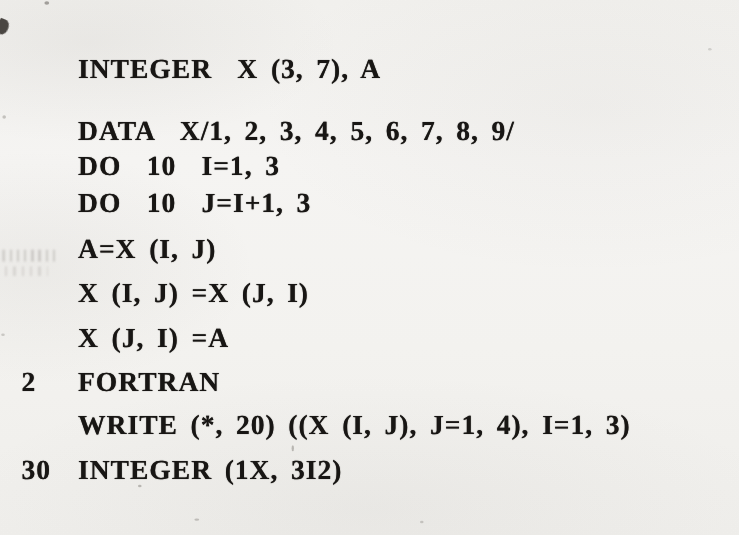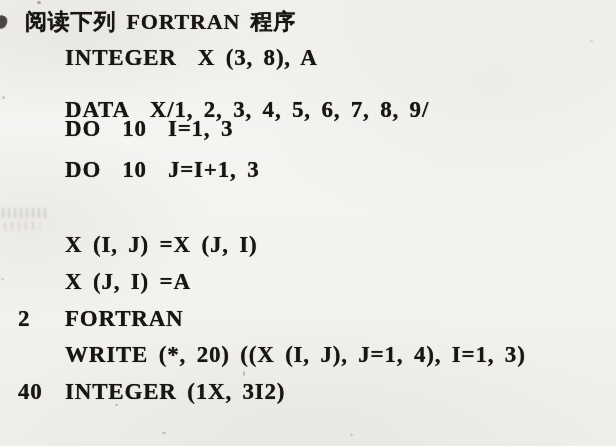--- a/index.html
+++ b/index.html
@@ -111,54 +111,55 @@
   <span class="bleed-smudge2"></span>
   <span class="speck s1"></span>
   <span class="speck s2"></span>
   <span class="speck s3"></span>
   <span class="speck s4"></span>
   <span class="speck s5"></span>
   <span class="speck s6"></span>
   <span class="speck s7"></span>
   <span class="speck s8"></span>
 
-  <div class="row" style="top:8px">
-    <span class="ink heading-text">阅读下列 FORTRAN 程序</span>
-  </div>
 
   <div class="row" style="top:44px">
     <span class="ink lbl"></span>
-    <span class="ink code">INTEGER  X (3, 8), A</span>
+    <span class="ink code">INTEGER  X (3, 7), A</span>
   </div>
   <div class="row" style="top:96px">
     <span class="ink lbl"></span>
     <span class="ink code">DATA  X/1, 2, 3, 4, 5, 6, 7, 8, 9/</span>
   </div>
-  <div class="row" style="top:115px">
+  <div class="row" style="top:125px">
     <span class="ink lbl"></span>
     <span class="ink code">DO  10  I=1, 3</span>
   </div>
   <div class="row" style="top:156px">
     <span class="ink lbl"></span>
     <span class="ink code">DO  10  J=I+1, 3</span>
+  </div>
+  <div class="row" style="top:194px">
+    <span class="ink lbl"></span>
+    <span class="ink code">A=X (I, J)</span>
   </div>
   <div class="row" style="top:268px">
     <span class="ink lbl"></span>
     <span class="ink code">X (J, I) =A</span>
   </div>
   <div class="row" style="top:231px">
     <span class="ink lbl"></span>
     <span class="ink code">X (I, J) =X (J, I)</span>
   </div>
   <div class="row" style="top:305px">
     <span class="ink lbl">2</span>
     <span class="ink code">FORTRAN</span>
   </div>
   <div class="row" style="top:341px">
     <span class="ink lbl"></span>
     <span class="ink code">WRITE (*, 20) ((X (I, J), J=1, 4), I=1, 3)</span>
   </div>
   <div class="row" style="top:378px">
-    <span class="ink lbl">40</span>
+    <span class="ink lbl">30</span>
     <span class="ink code">INTEGER (1X, 3I2)</span>
   </div>
 
 </div>
 
 </body></html>

